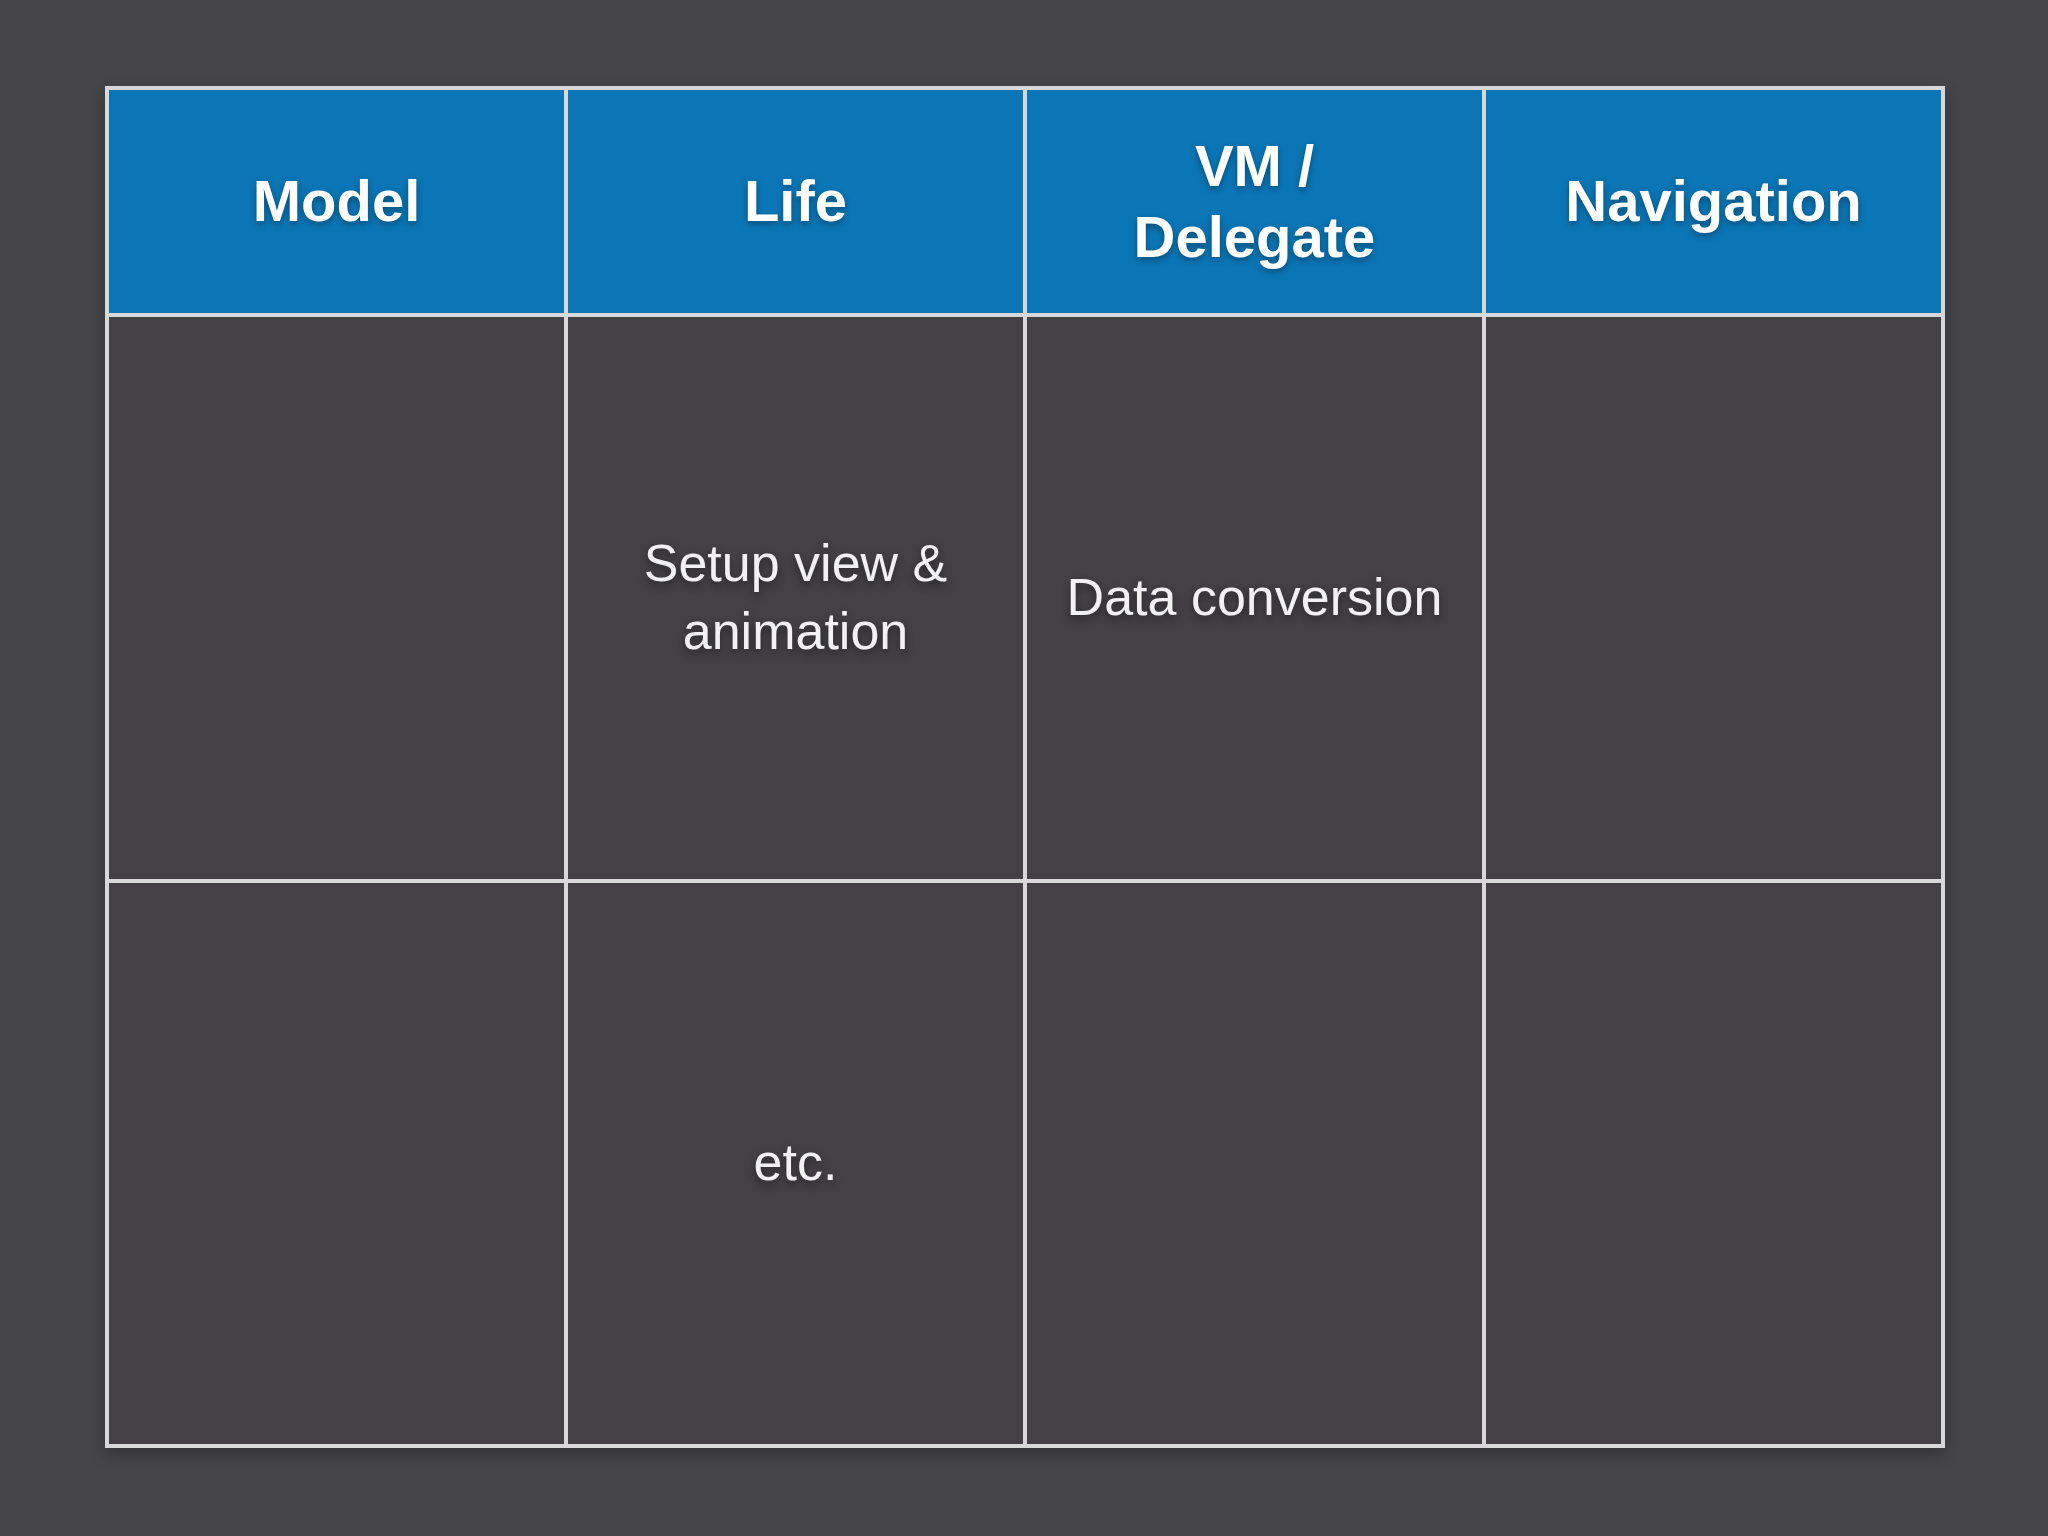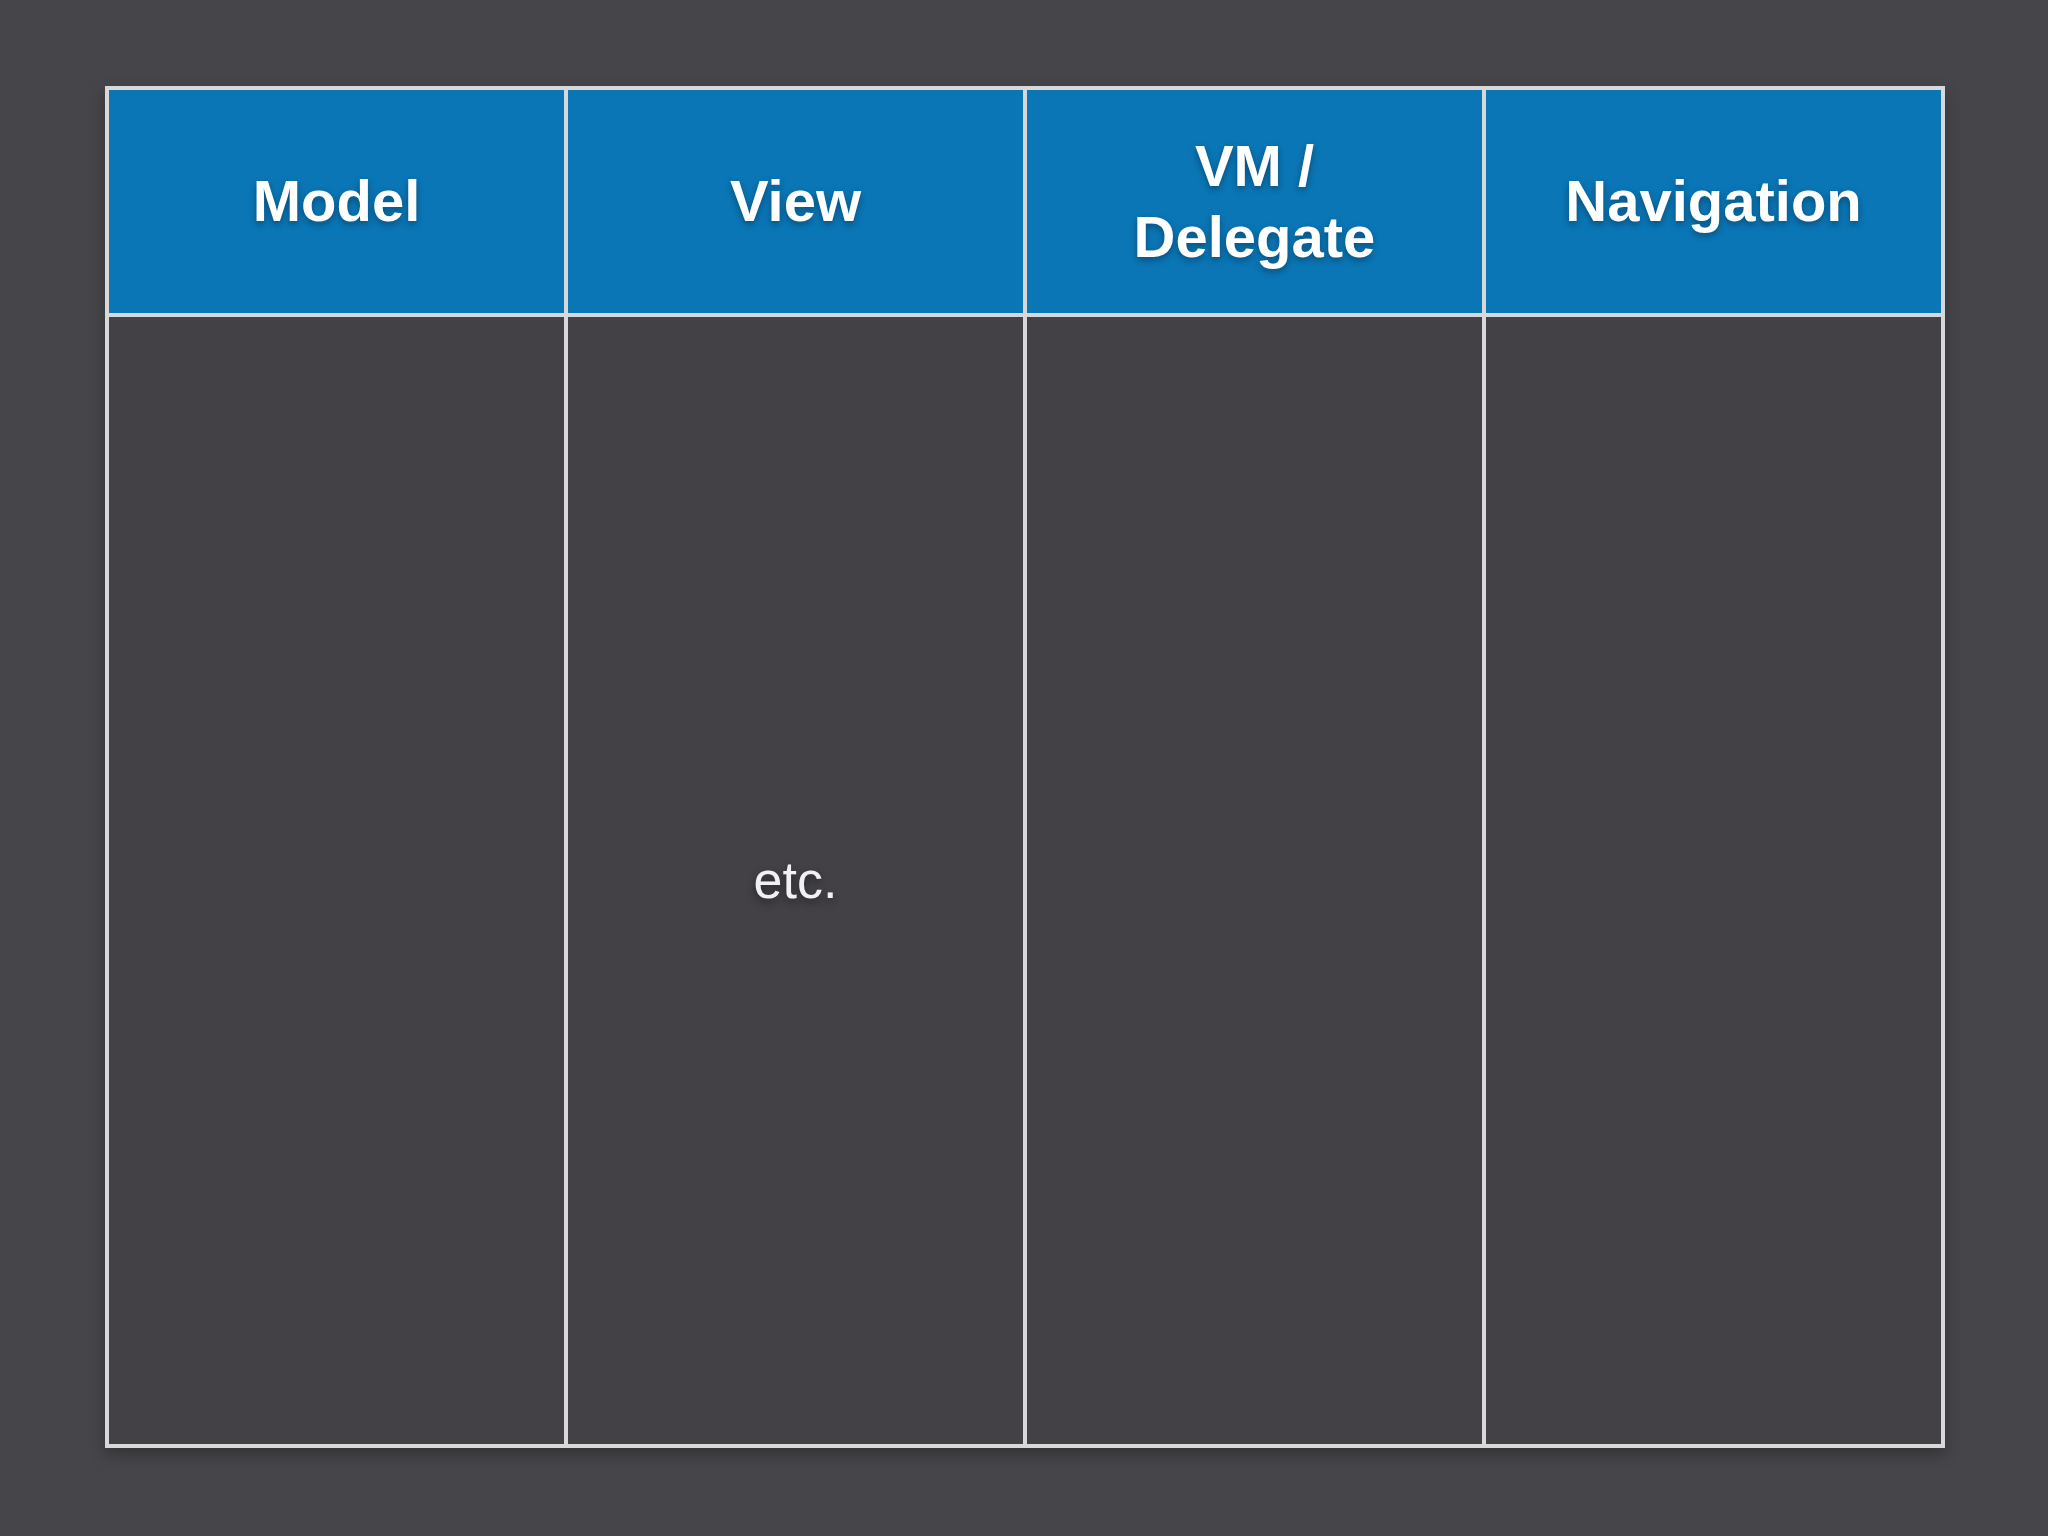--- a/index.html
+++ b/index.html
@@ -61,27 +61,34 @@
   }
 </style>
 </head>
 <body>
 
 <div class="slide">
   <table class="arch-table">
     <thead>
       <tr>
         <th>Model</th>
-        <th>View</th>
+        <th>Life</th>
         <th>VM /
 Delegate</th>
         <th>Navigation</th>
       </tr>
     </thead>
     <tbody>
+      <tr>
+        <td></td>
+        <td>Setup view &amp;
+animation</td>
+        <td>Data conversion</td>
+        <td></td>
+      </tr>
       <tr>
         <td></td>
         <td>etc.</td>
         <td></td>
         <td></td>
       </tr>
     </tbody>
   </table>
 </div>
 

